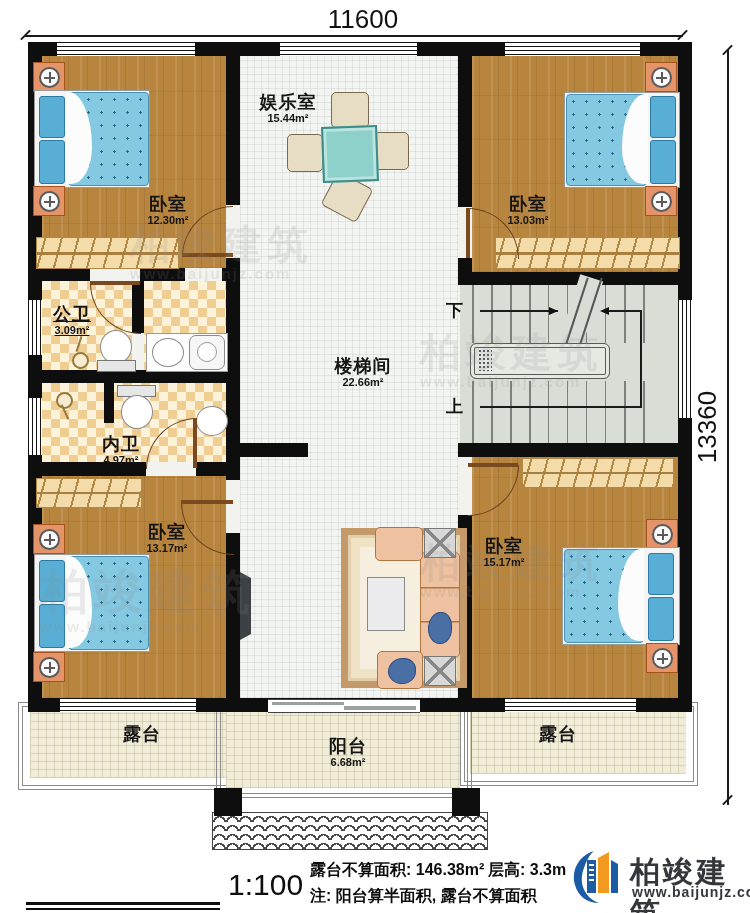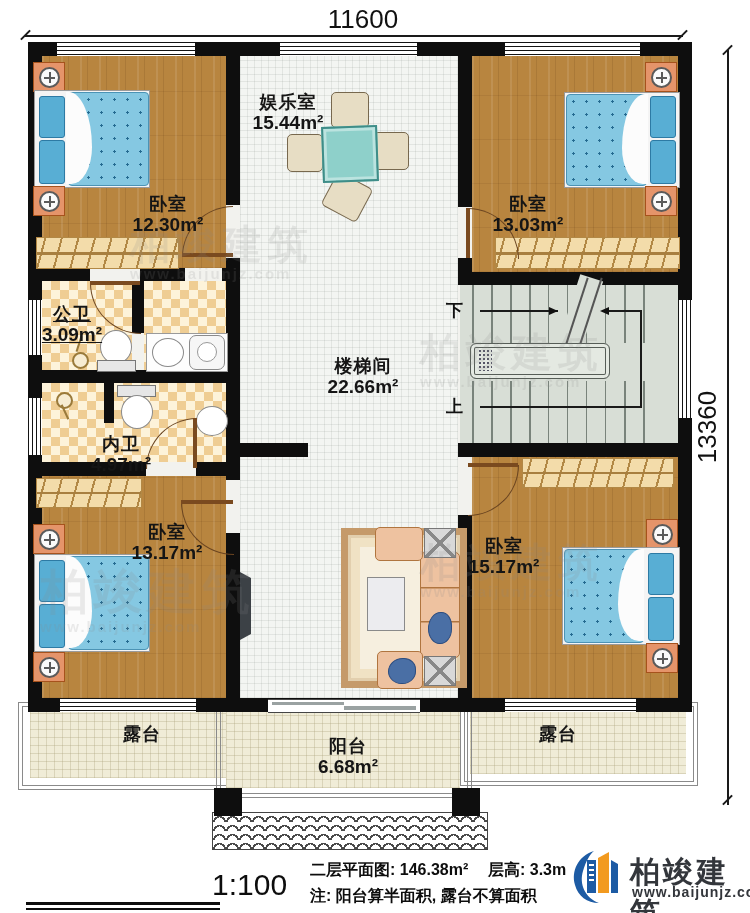--- a/index.html
+++ b/index.html
@@ -22,21 +22,21 @@
   .stairfloor{position:absolute;background:#d8ded6;}
   .treads{position:absolute;background-image:repeating-linear-gradient(90deg,#79837b 0 1.5px,rgba(0,0,0,0) 1.5px 19px);}
   .winh{position:absolute;background:repeating-linear-gradient(180deg,#141414 0 1px,#ffffff 1px 4px);height:14px;}
   .winv{position:absolute;background:repeating-linear-gradient(90deg,#141414 0 1px,#ffffff 1px 4px);width:14px;}
   .dimline{position:absolute;background:#1a1a1a;}
   .tick{position:absolute;width:13px;height:2px;background:#1a1a1a;transform:rotate(-45deg);}
   .dimtext{position:absolute;font-size:26px;color:#111;text-align:center;}
   .rlabel{position:absolute;display:flex;flex-direction:column;align-items:center;
           font-weight:bold;color:#151515;line-height:1.12;text-align:center;z-index:30;}
   .rname{font-size:18px;letter-spacing:1px;}
-  .rarea{font-size:19px;}
+  .rarea{font-size:11px;}
   .arc{position:absolute;z-index:24;}
   .leaf{position:absolute;background:#7a4a1f;z-index:25;}
   .bedframe{position:absolute;background:#f4f4f4;border:1px solid #9a9a9a;z-index:10;}
   .mattress{position:absolute;background-color:#85c8e2;border:1px solid #4b93b5;border-radius:4px;
     background-image:radial-gradient(rgba(20,90,130,.85) 1px,rgba(0,0,0,0) 1.3px);background-size:13px 13px;z-index:11;}
   .sheet{position:absolute;background:#fcfcfc;z-index:12;}
   .pillow{position:absolute;background:#58aed4;border:1px solid #2d7aa4;border-radius:3px;z-index:12;}
   .nstand{position:absolute;background:#e5946a;border:1px solid #a6521c;z-index:10;}
   .lamp{position:absolute;width:17px;height:17px;border:2px solid #5a5a5a;border-radius:50%;background-color:#fafafa;
     background-image:linear-gradient(#5a5a5a 0 0),linear-gradient(#5a5a5a 0 0);
@@ -330,22 +330,22 @@
     <div class="big" style="font-size:48px;">柏竣建筑</div>
     <div class="small">www.baijunjz.com</div>
   </div>
   <div class="wm" style="left:420px;top:540px;">
     <div class="big">柏竣建筑</div>
     <div class="small">www.baijunjz.com</div>
   </div>
 
   <div class="tb-rule" style="left:26px;top:902px;width:194px;height:3px;"></div>
   <div class="tb-rule" style="left:26px;top:908px;width:194px;height:2px;"></div>
-  <div class="tb-scale" style="left:212px;top:868px;">1:100</div>
-  <div class="tb-info" style="left:310px;top:860px;">二层平面图: 146.38m²</div>
+  <div class="tb-scale" style="left:228px;top:868px;">1:100</div>
+  <div class="tb-info" style="left:310px;top:860px;">露台不算面积: 146.38m²</div>
   <div class="tb-info" style="left:488px;top:860px;">层高: 3.3m</div>
   <div class="tb-info" style="left:310px;top:886px;">注: 阳台算半面积, 露台不算面积</div>
 
   <svg class="abs" style="left:568px;top:848px;" width="56" height="58" viewBox="0 0 56 58">
     <path d="M26 3 C10 8 3 23 7 37 C10 48 19 55 31 55 C17 50 11 36 15 23 C18 13 22 6 26 3 Z" fill="#1d5ba4"></path>
     <rect x="19" y="12" width="9" height="33" fill="#1d5ba4"></rect>
     <rect x="21" y="16" width="5" height="2" fill="#fff"></rect>
       <rect x="21" y="21" width="5" height="2" fill="#fff"></rect>
     <rect x="21" y="26" width="5" height="2" fill="#fff"></rect>
       <rect x="21" y="31" width="5" height="2" fill="#fff"></rect>

